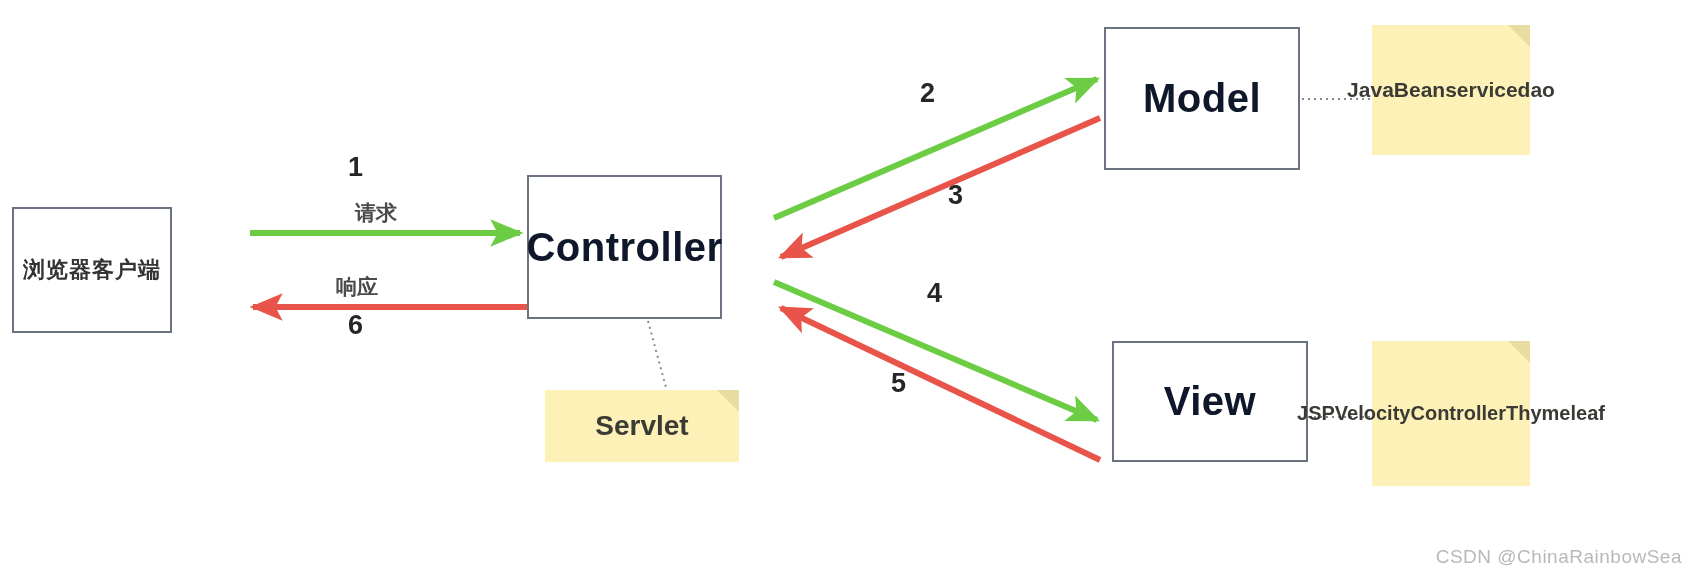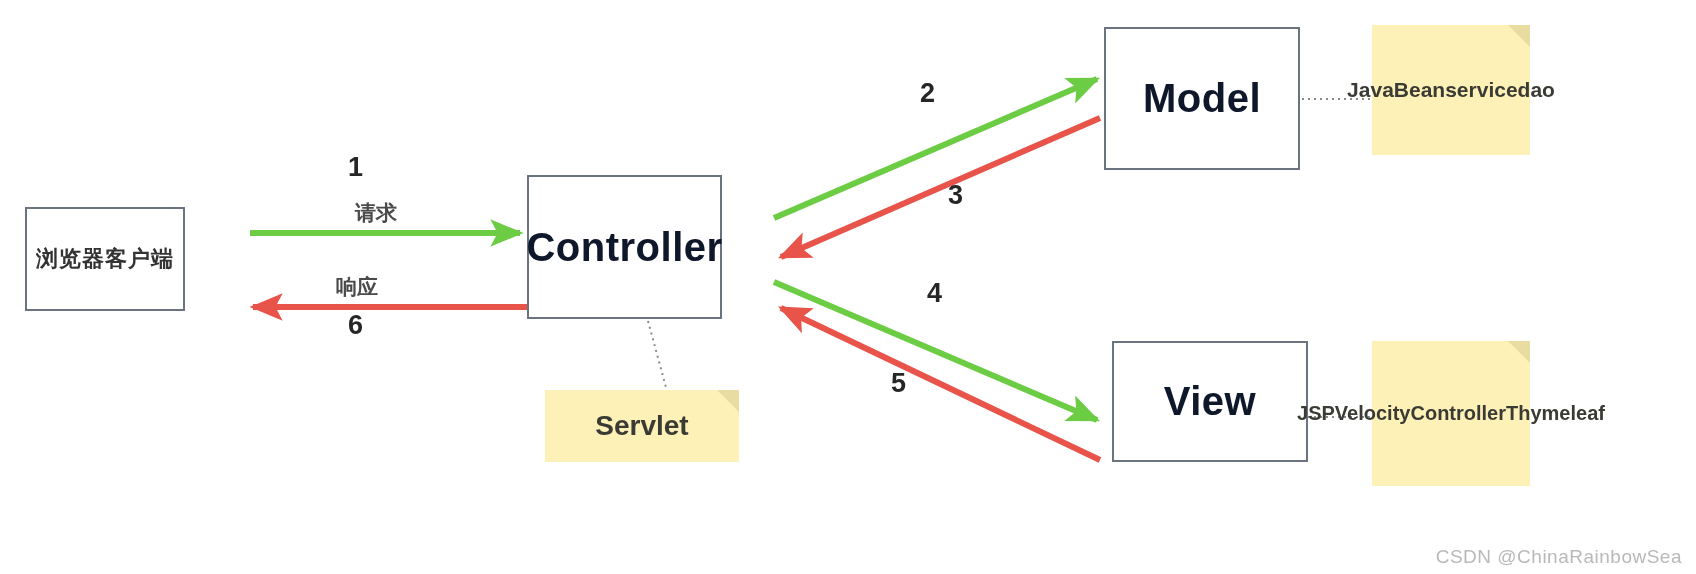--- a/index.html
+++ b/index.html
@@ -126,21 +126,21 @@
 
     <line x1="774" y1="282" x2="1097" y2="420" stroke="#6ccd45" stroke-width="6" marker-end="url(#arrow-green)"></line>
 
     <line x1="1100" y1="460" x2="781" y2="308" stroke="#e8544a" stroke-width="6" marker-end="url(#arrow-red)"></line>
 
     <line x1="648" y1="321" x2="667" y2="391" stroke="#8a8a8a" stroke-width="2" stroke-dasharray="2 4"></line>
     <line x1="1302" y1="99" x2="1371" y2="99" stroke="#8a8a8a" stroke-width="2" stroke-dasharray="2 4"></line>
     <line x1="1302" y1="417" x2="1371" y2="417" stroke="#8a8a8a" stroke-width="2" stroke-dasharray="2 4"></line>
   </svg>
 
-  <div class="node-box" style="left:25px; top:207px; width:160px; height:104px;">
+  <div class="node-box" style="left:12px; top:207px; width:160px; height:126px;">
     <span class="node-label-cn">浏览器客户端</span>
   </div>
 
   <div class="node-box" style="left:527px; top:175px; width:195px; height:144px;">
     <span class="node-label-big">Controller</span>
   </div>
 
   <div class="node-box" style="left:1104px; top:27px; width:196px; height:143px;">
     <span class="node-label-big">Model</span>
   </div>

